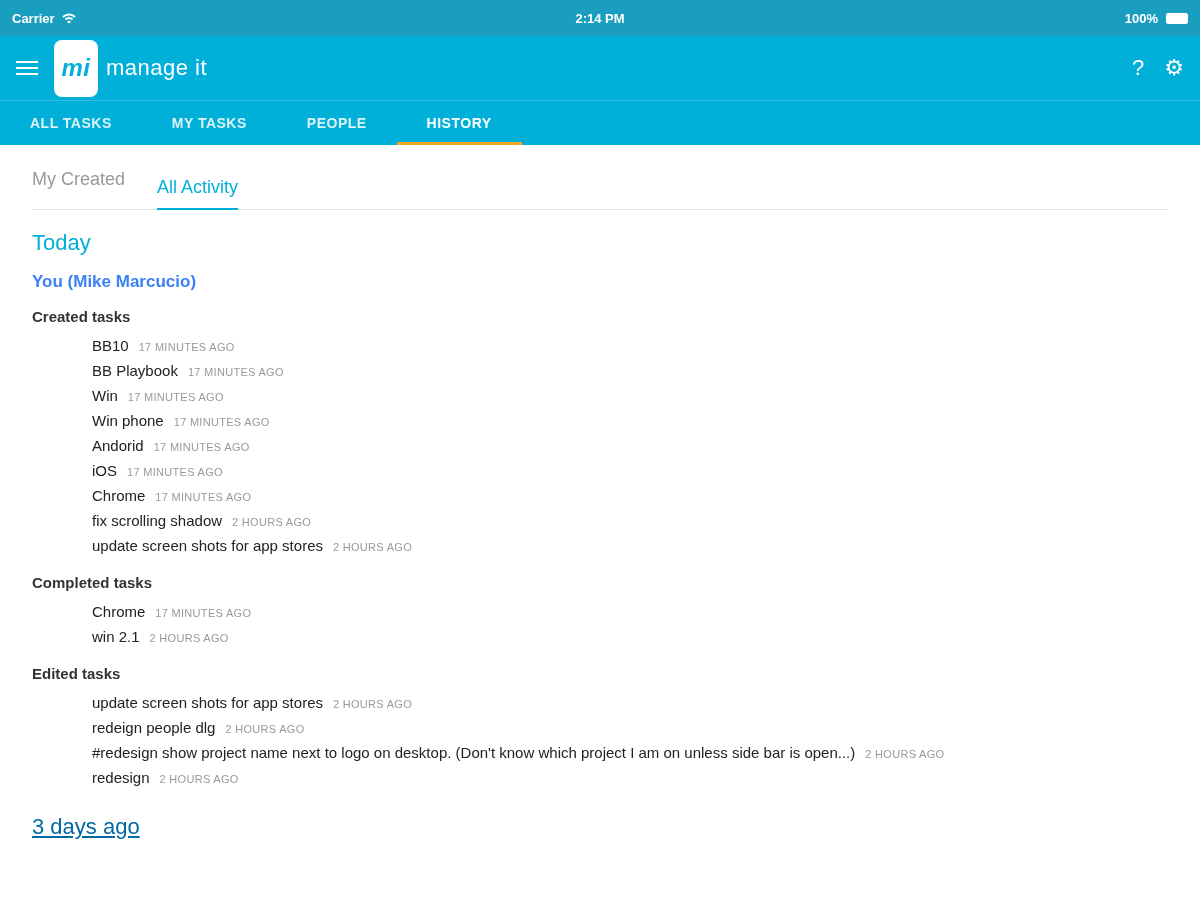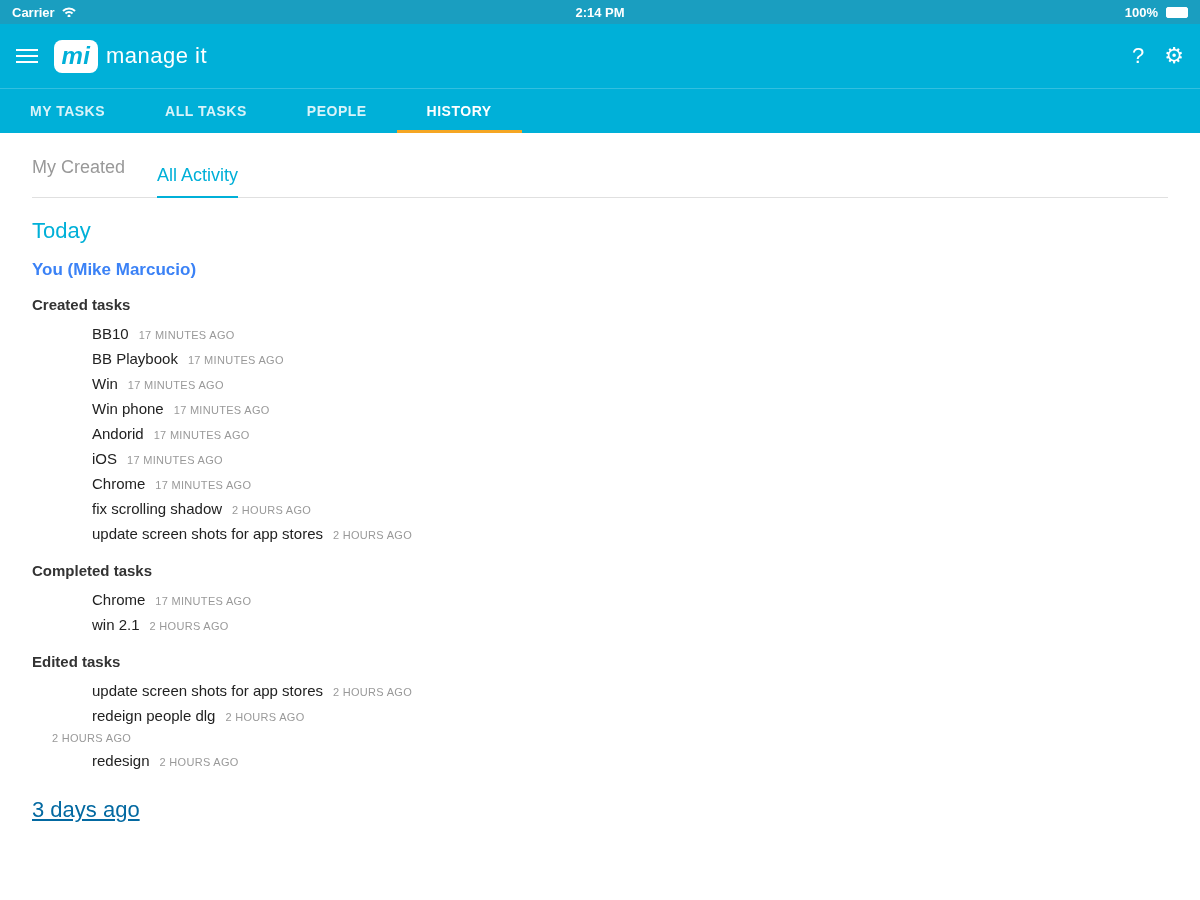--- a/index.html
+++ b/index.html
@@ -4,21 +4,21 @@
   <style>
     * { margin: 0; padding: 0; box-sizing: border-box; }
     body { font-family: -apple-system, 'Helvetica Neue', Arial, sans-serif; background: #fff; width: 1200px; height: 900px; overflow: hidden; }
 
     
     .status-bar {
       background: #1a9ec0;
       color: #fff;
       font-size: 13px;
       font-weight: 600;
-      height: 24px;
+      height: 36px;
       display: flex;
       align-items: center;
       justify-content: space-between;
       padding: 0 12px;
     }
     .status-bar .carrier { display: flex; align-items: center; gap: 6px; }
     .status-bar .time { position: absolute; left: 50%; transform: translateX(-50%); font-size: 13px; font-weight: 600; }
     .status-bar .battery { display: flex; align-items: center; gap: 8px; }
     .battery-icon { display: inline-block; width: 22px; height: 11px; border: 1.5px solid #fff; border-radius: 2px; position: relative; background: #fff; vertical-align: middle; }
 
@@ -30,21 +30,21 @@
       align-items: center;
       padding: 0 16px;
       justify-content: space-between;
     }
     .header-left { display: flex; align-items: center; gap: 16px; }
     .hamburger { display: flex; flex-direction: column; gap: 4px; cursor: pointer; }
     .hamburger span { width: 22px; height: 2px; background: #fff; display: block; }
     .logo { display: flex; align-items: center; gap: 8px; color: #fff; font-size: 22px; font-weight: 300; letter-spacing: 0.5px; }
     .logo-icon {
       width: 44px;
-      height: 33px;
+      height: 57px;
       background: #fff;
       border-radius: 8px;
       display: flex;
       align-items: center;
       justify-content: center;
       overflow: hidden;
     }
     .logo-mi {
       font-size: 24px;
       font-weight: 900;
@@ -187,22 +187,22 @@
       <span>manage it</span>
     </div>
   </div>
   <div class="header-right">
     <span class="header-icon">?</span>
     <span class="header-icon">⚙</span>
   </div>
 </div>
 
 <div class="nav-tabs">
+  <div class="nav-tab">ALL TASKS</div>
   <div class="nav-tab">MY TASKS</div>
-  <div class="nav-tab">ALL TASKS</div>
   <div class="nav-tab">PEOPLE</div>
   <div class="nav-tab active">HISTORY</div>
 </div>
 
 <div class="content">
 
   <div class="sub-tabs">
     <div class="sub-tab">My Created</div>
     <div class="sub-tab active">All Activity</div>
   </div>
@@ -261,20 +261,21 @@
       <div class="group-heading">Edited tasks</div>
       <div class="task-item">
         <span class="task-name">update screen shots for app stores</span>
         <span class="task-time">2 HOURS AGO</span>
       </div>
       <div class="task-item">
         <span class="task-name">redeign people dlg</span>
         <span class="task-time">2 HOURS AGO</span>
       </div>
       <div class="task-item">
+        <span class="task-name">#redesign show project name next to logo on desktop. (Don't know which project I am on unless side bar is open...)</span>
         <span class="task-time">2 HOURS AGO</span>
       </div>
       <div class="task-item">
         <span class="task-name">redesign</span>
         <span class="task-time">2 HOURS AGO</span>
       </div>
     </div>
 
   <div class="next-section">3 days ago</div>
 

